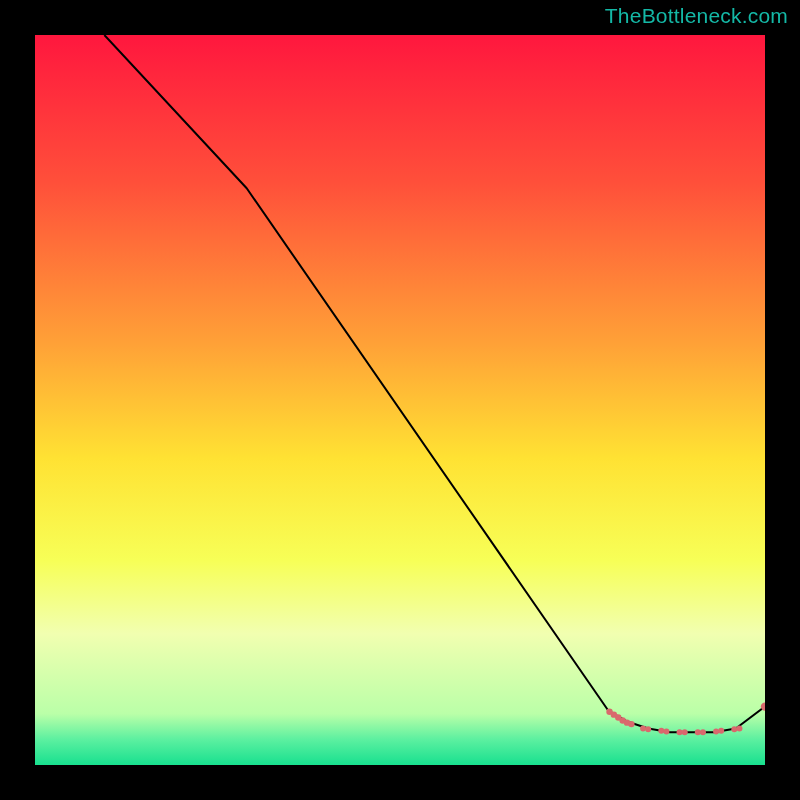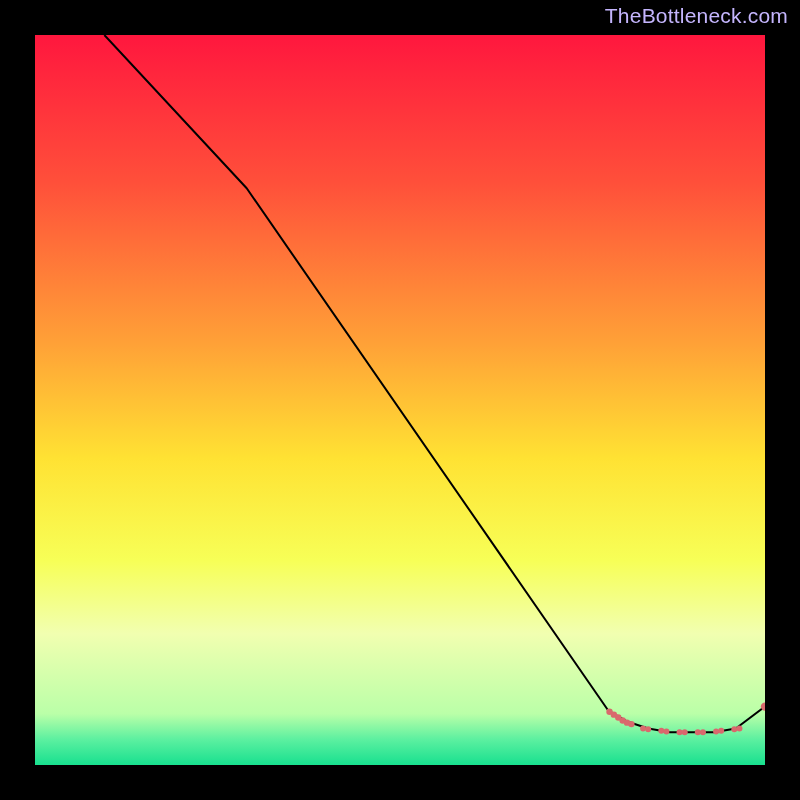--- a/index.html
+++ b/index.html
@@ -21,21 +21,21 @@
     left: 35px;
     top: 35px;
     width: 730px;
     height: 730px;
     overflow: hidden;
   }
   .watermark {
     position: absolute;
     top: 4px;
     right: 12px;
-    color: #c4b5fd;
+    color: #14b8a6;
     font-size: 21px;
     font-weight: 400;
     letter-spacing: 0.2px;
   }
   svg { display: block; }
 </style>
 </head>
 <body>
 
 <div class="stage">

